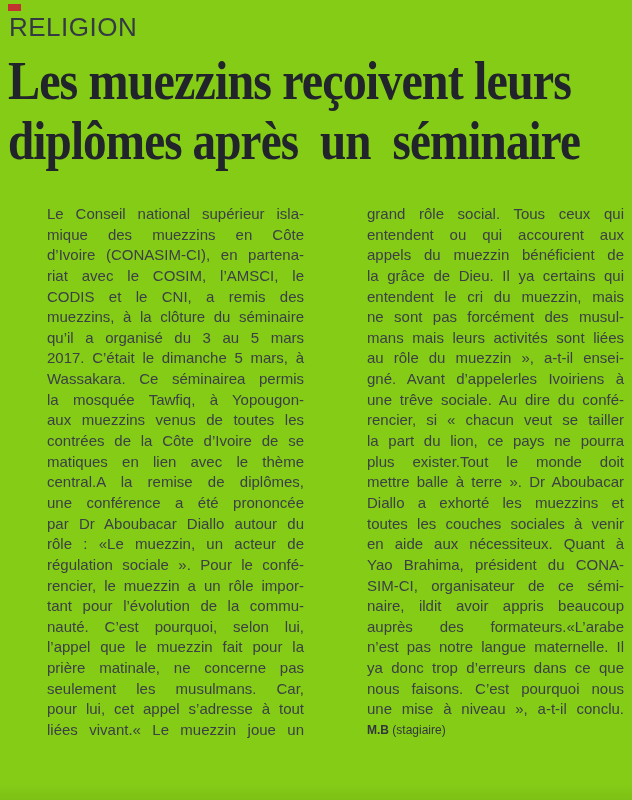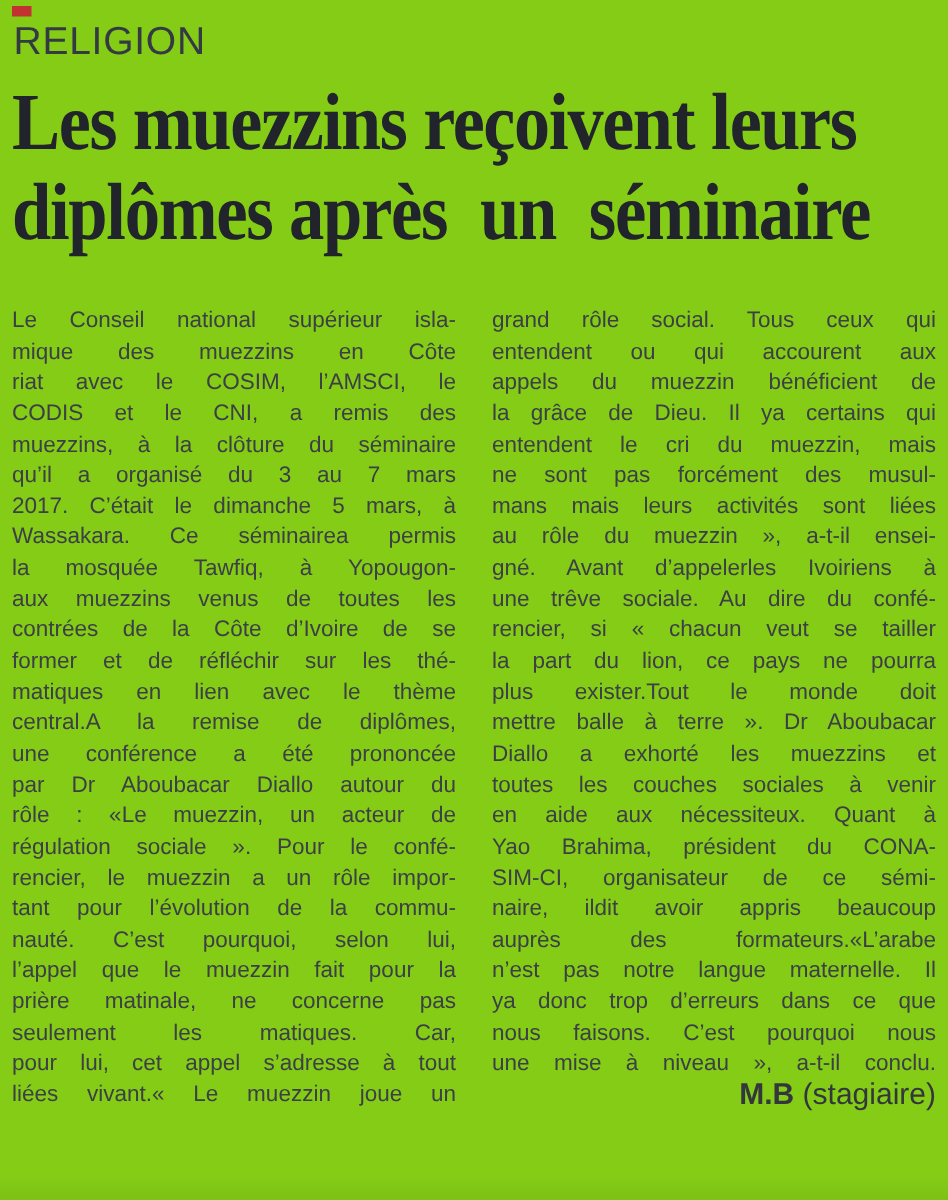--- a/index.html
+++ b/index.html
@@ -27,28 +27,28 @@
   }
   .headline-line{
     font-family:"Liberation Serif",serif;font-weight:700;
     font-size:54px;line-height:60px;letter-spacing:-1px;
     white-space:pre;width:max-content;transform-origin:0 50%;
   }
   .article-body{
     position:absolute;left:8px;top:204px;width:616px;
     display:flex;gap:24px;
   }
-  .column{width:296px;}
+  .column{width:296px;margin-left:39px;}
   .body-line{
     font-size:15px;line-height:20.65px;color:#3c4046;
     text-align:justify;text-align-last:justify;
     height:20.65px;overflow:visible;white-space:nowrap;
   }
   .byline{
-    font-size:20px;line-height:20.65px;color:#33373d;text-align:right;
+    font-size:12px;line-height:20.65px;color:#33373d;text-align:left;
   }
   .byline-author{font-weight:700;}
 </style>
 </head>
 <body>
 
 <div class="page">
 
   <div class="red-mark"></div>
 
@@ -57,42 +57,42 @@
   <div class="headline">
       <div class="headline-line" style="transform: scaleX(0.8903);">Les muezzins reçoivent leurs</div>
       <div class="headline-line" style="transform: scaleX(0.8726);">diplômes après  un  séminaire</div>
     </div>
 
   <div class="article-body">
 
     <div class="column">
         <div class="body-line">Le Conseil national supérieur isla-</div>
         <div class="body-line">mique  des muezzins en Côte</div>
+        <div class="body-line">d’Ivoire (CONASIM-CI), en partena-</div>
         <div class="body-line">riat  avec le COSIM, l’AMSCI, le</div>
         <div class="body-line">CODIS et le CNI, a  remis des</div>
         <div class="body-line">muezzins, à la clôture du séminaire</div>
-        <div class="body-line">qu’il a organisé du 3 au 7 mars</div>
+        <div class="body-line">qu’il a organisé du 3 au 5 mars</div>
         <div class="body-line">2017. C’était  le dimanche 5 mars, à</div>
         <div class="body-line">Wassakara. Ce séminairea permis</div>
         <div class="body-line">la mosquée Tawfiq, à  Yopougon-</div>
         <div class="body-line">aux muezzins venus de toutes les</div>
         <div class="body-line">contrées de la Côte d’Ivoire de se</div>
-        <div class="body-line">former  et de réfléchir sur les thé-</div>
         <div class="body-line">matiques en lien avec le thème</div>
         <div class="body-line">central.A la remise de diplômes,</div>
         <div class="body-line">une conférence a été prononcée</div>
         <div class="body-line">par Dr Aboubacar Diallo autour du</div>
         <div class="body-line">rôle : «Le muezzin, un acteur de</div>
         <div class="body-line">régulation sociale ». Pour le confé-</div>
         <div class="body-line">rencier, le muezzin a un  rôle impor-</div>
         <div class="body-line">tant pour l’évolution de la commu-</div>
         <div class="body-line">nauté. C’est pourquoi, selon lui,</div>
         <div class="body-line">l’appel que le muezzin fait  pour la</div>
         <div class="body-line">prière matinale, ne concerne pas</div>
-        <div class="body-line">seulement  les matiques. Car,</div>
+        <div class="body-line">seulement  les musulmans. Car,</div>
         <div class="body-line">pour lui, cet appel s’adresse à tout</div>
         <div class="body-line">liées vivant.« Le muezzin joue un</div>
       </div>
 
     <div class="column">
       <div>
           <div class="body-line">grand rôle social. Tous ceux qui</div>
           <div class="body-line">entendent  ou qui accourent aux</div>
           <div class="body-line">appels  du muezzin bénéficient de</div>
           <div class="body-line">la grâce de Dieu. Il ya certains qui</div>

